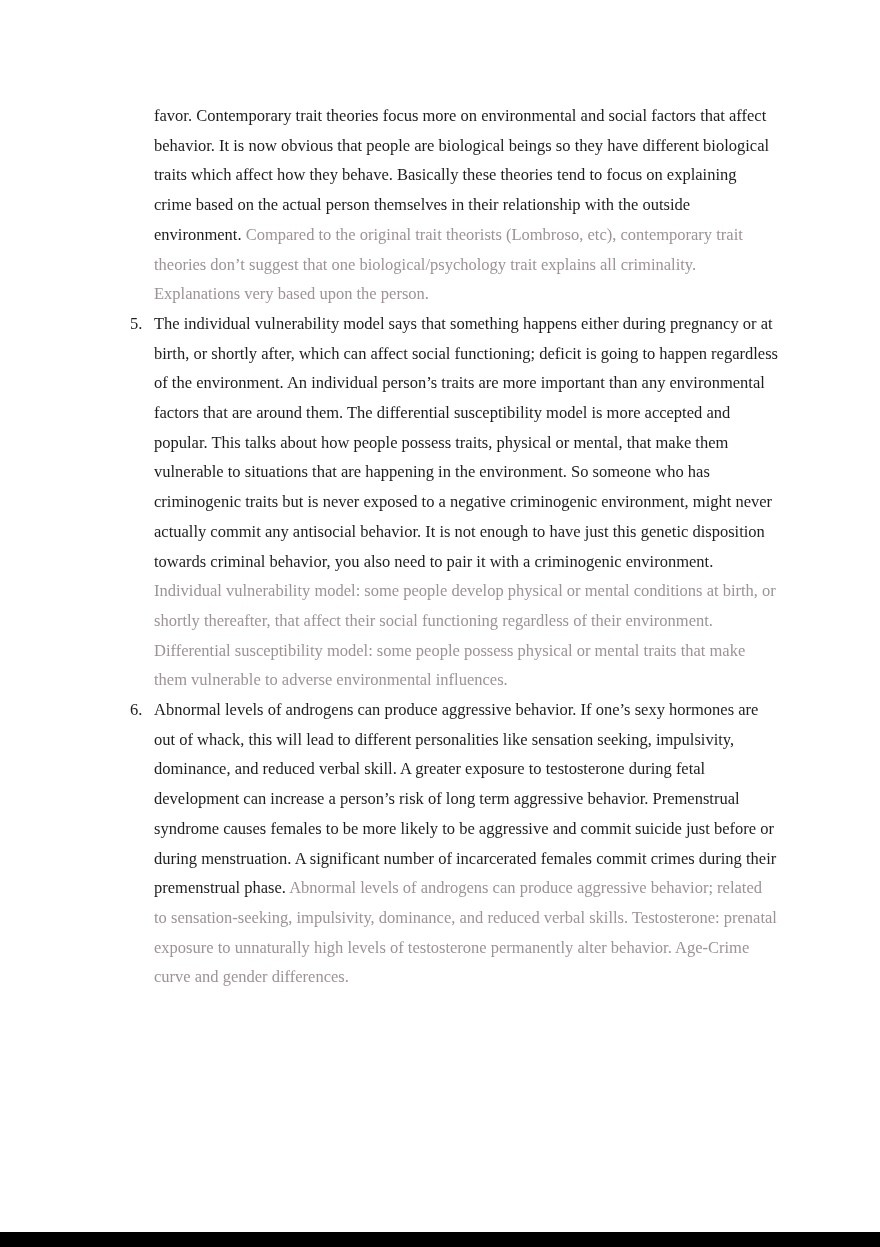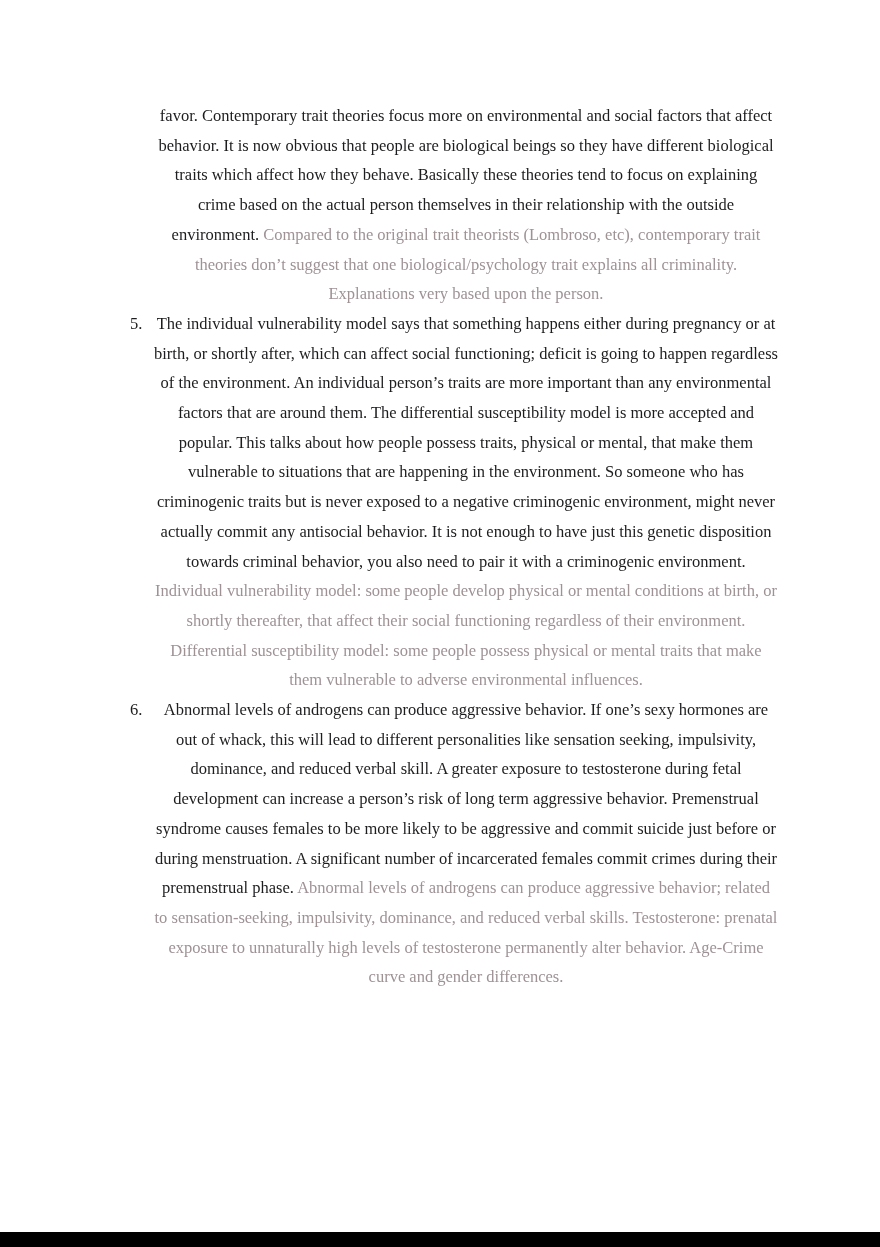--- a/index.html
+++ b/index.html
@@ -18,21 +18,21 @@
   .doc-body {
     position: absolute;
     top: 101px;
     left: 130px;
     width: 648px;
   }
   .para {
     font-size: 16.5px;
     line-height: 29.7px;
     color: #1d1d1f;
-    text-align: center;
+    text-align: left;
   }
   .continuation {
     margin-left: 24px;
   }
   .list-item {
     position: relative;
     padding-left: 24px;
   }
   .list-num {
     position: absolute;

